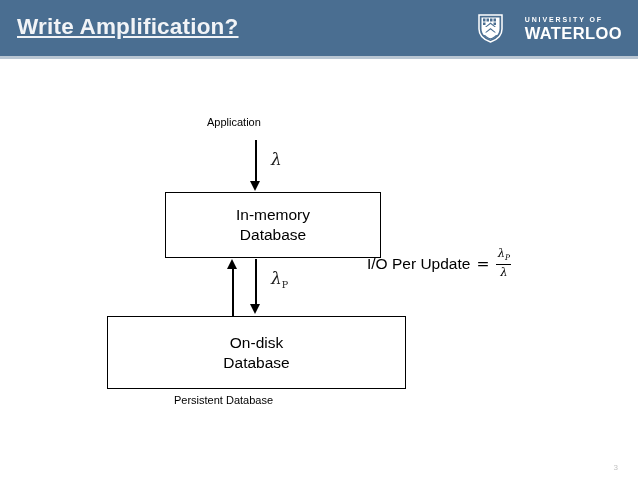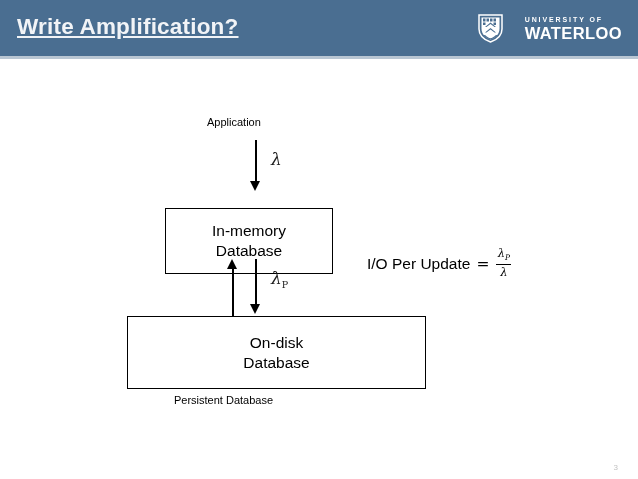--- a/index.html
+++ b/index.html
@@ -102,30 +102,28 @@
     flex-direction: column;
     align-items: center;
     justify-content: center;
     color: #000000;
     font-size: 15.5px;
     line-height: 1.28;
   }
   #box-inmemory {
     left: 165px;
     top: 132px;
-    width: 168px;
+    width: 216px;
     height: 66px;
-    margin-top: 16px;
   }
   #box-ondisk {
     left: 107px;
     top: 256px;
     width: 299px;
     height: 73px;
-    margin-left: 20px;
   }
   .plain-label {
     position: absolute;
     color: #000000;
     font-size: 11px;
     white-space: nowrap;
   }
   #label-application {
     left: 207px;
     top: 56px;

